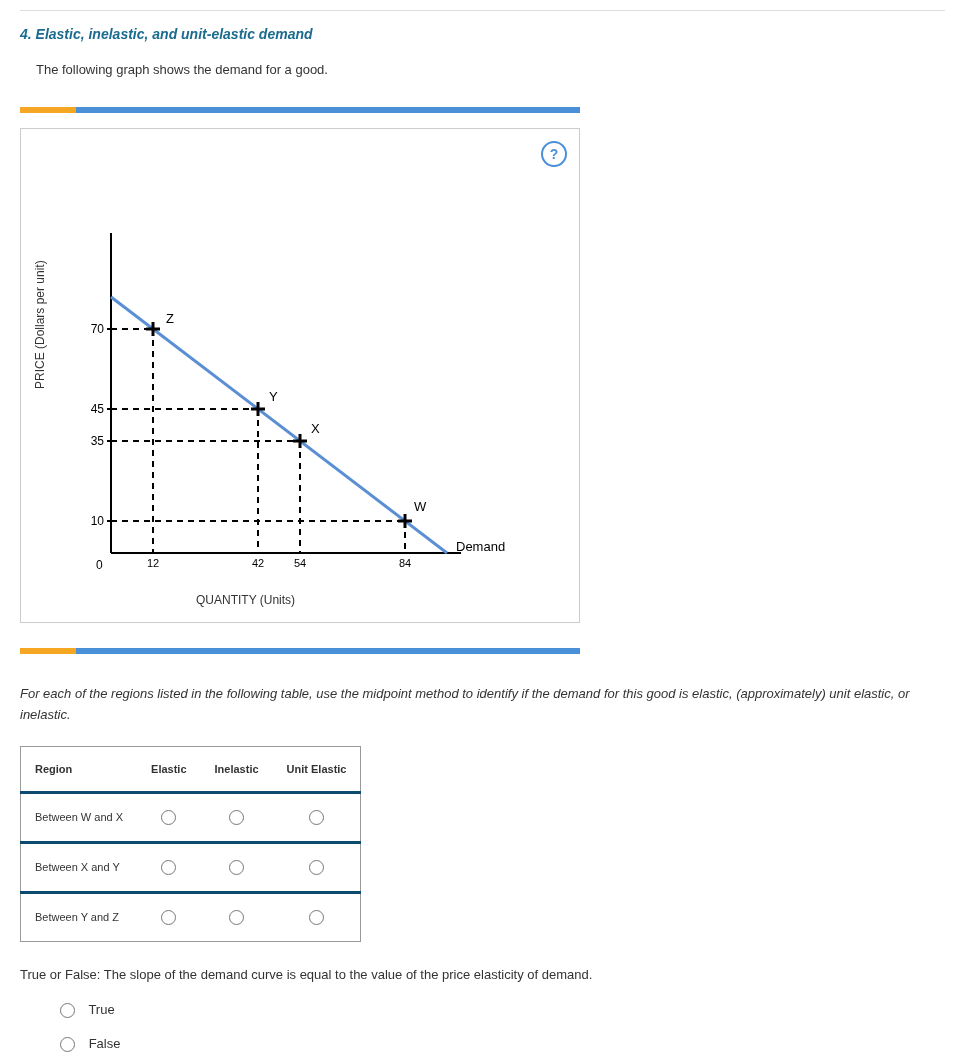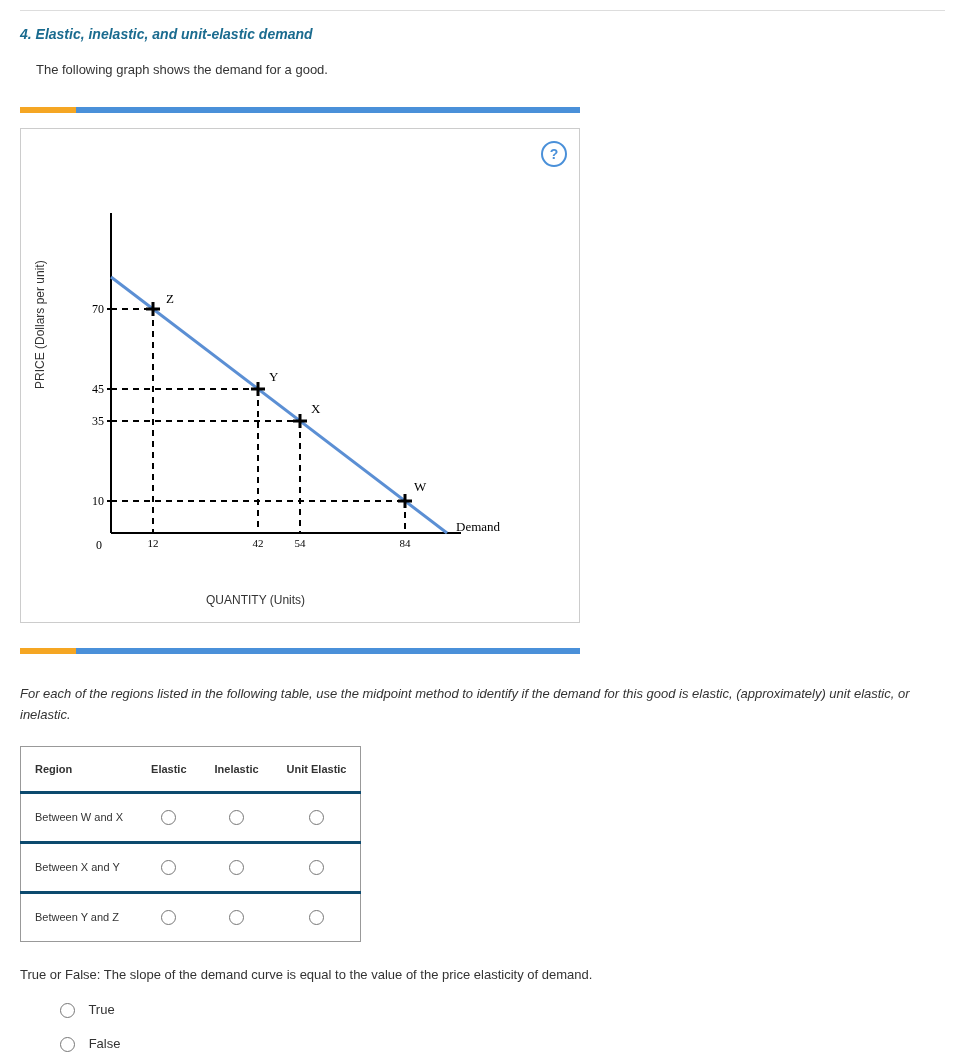--- a/index.html
+++ b/index.html
@@ -58,39 +58,38 @@
     color: #4a90d9;
     display: flex;
     align-items: center;
     justify-content: center;
     font-weight: bold;
     font-size: 14px;
     cursor: pointer;
   }
   .chart-area {
     position: absolute;
-    top: 64px;
+    top: 84px;
     left: 45px;
     width: 460px;
     height: 400px;
-    font-family: Liberation Serif, serif;
   }
   .y-axis-label {
     position: absolute;
     left: 12px;
     top: 260px;
     transform: rotate(-90deg);
     transform-origin: left top;
     font-size: 12px;
     white-space: nowrap;
   }
   .x-axis-label {
     position: absolute;
     bottom: 15px;
-    left: 185px;
+    left: 175px;
     font-size: 12px;
   }
   .instruction {
     font-style: italic;
     color: #333;
     margin-bottom: 20px;
     line-height: 1.6;
   }
   table.answer-table {
     border-collapse: collapse;

